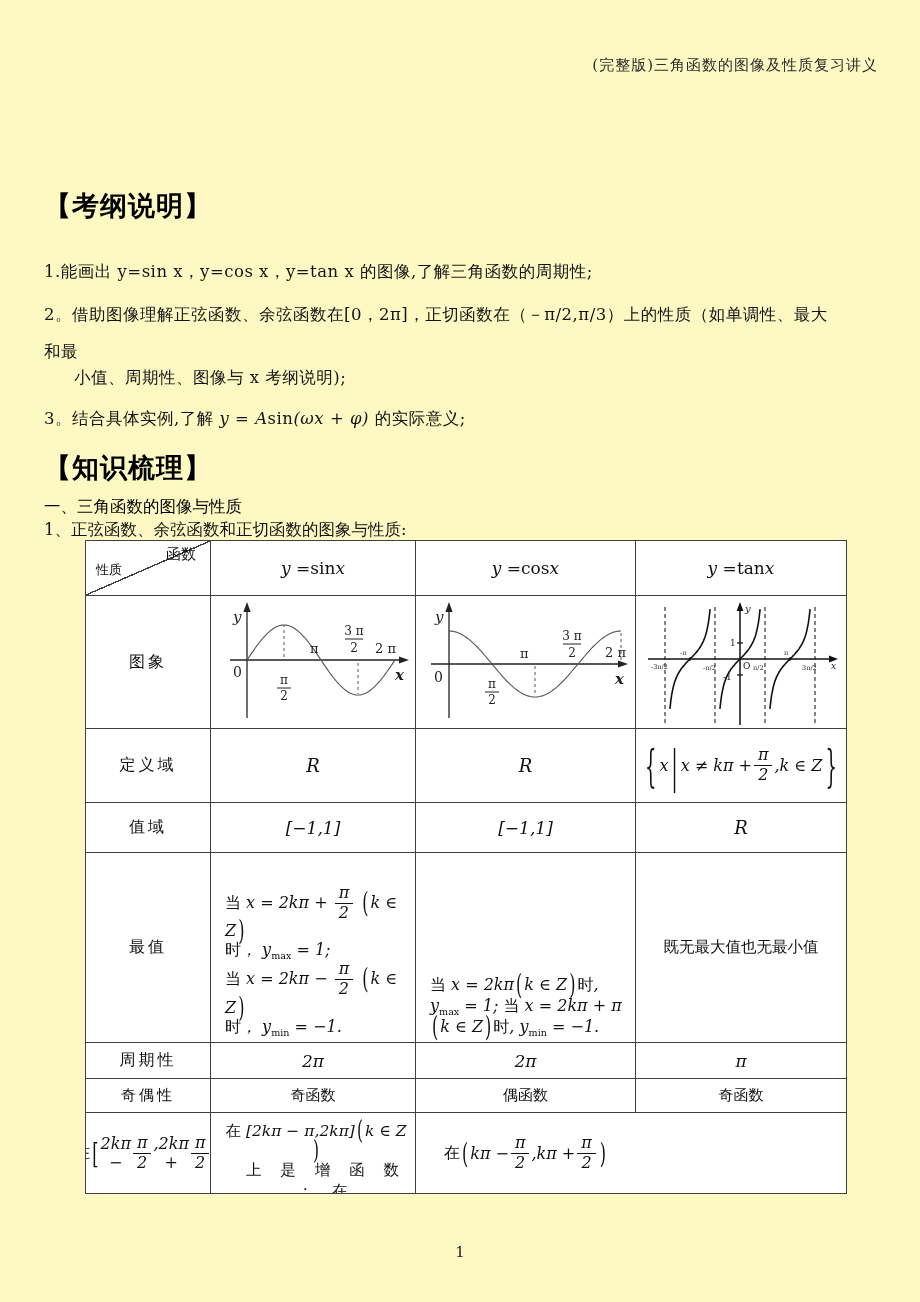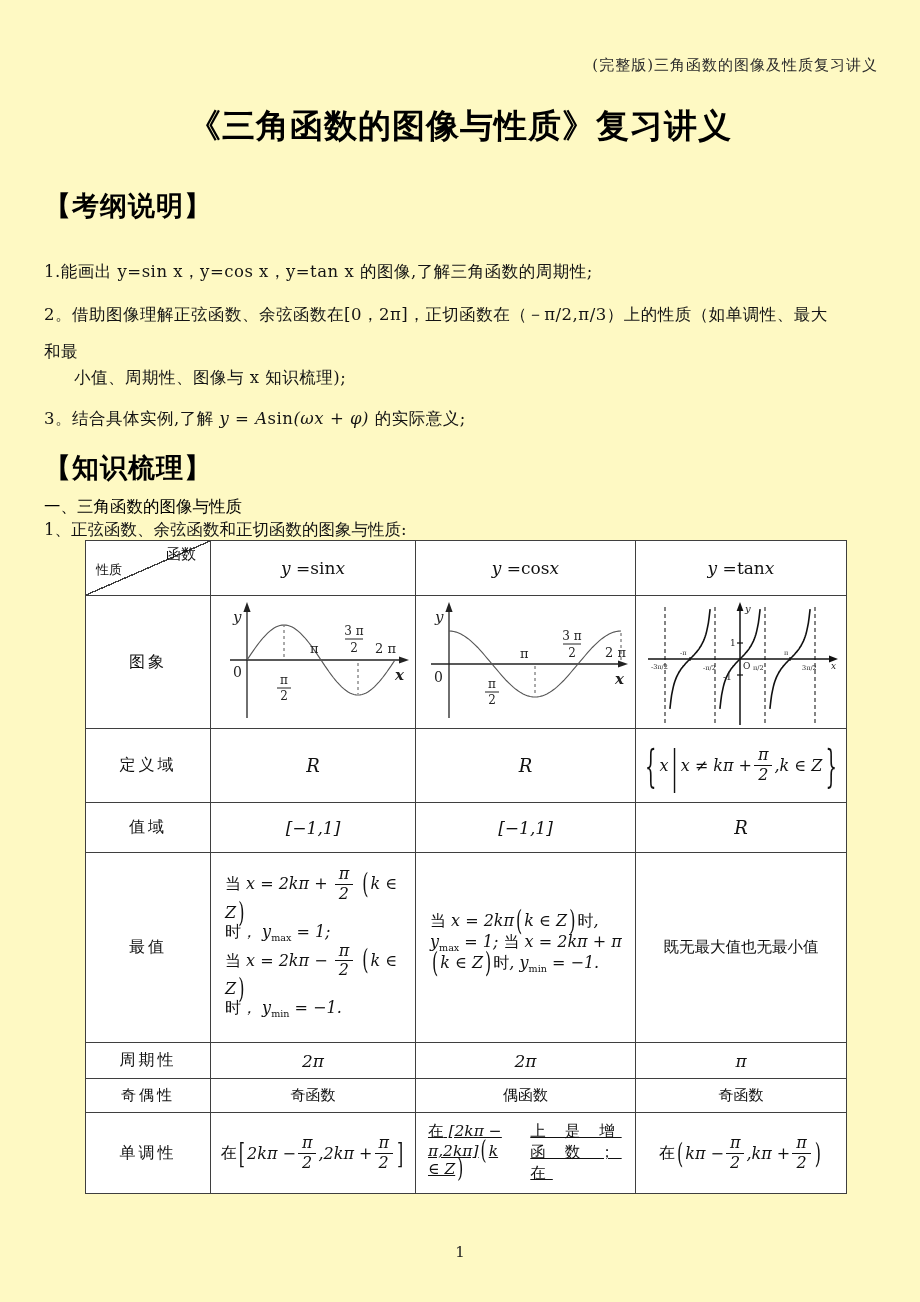--- a/index.html
+++ b/index.html
@@ -58,44 +58,43 @@
   .math { font-family:"DejaVu Serif", serif; font-style:italic; }
   .rm { font-style:normal; }
   .frac { display:inline-flex; flex-direction:column; align-items:center;
           vertical-align:middle; line-height:1.05; margin:0 2px; text-align:center; }
   .frac .den { border-top:1px solid #111; padding:1px 4px 0; }
   .frac .num { padding:0 4px 1px; }
   .bigdelim  { display:inline-block; transform:scaleY(1.7); font-style:normal; margin:0 2px; }
   .hugedelim { display:inline-block; transform:scaleY(2.5); font-style:normal; margin:0 3px; font-size:18px; }
   .sub { font-size:0.6em; font-style:normal; vertical-align:-0.4em; letter-spacing:0; }
 
-  .extrema-cell { flex-direction:column; align-items:flex-start; justify-content:center;
-                  padding:10px 6px 20px 14px; text-align:left; }
+  .extrema-cell { flex-direction:column; align-items:flex-start; justify-content:flex-end;
+                  padding:10px 6px 4px 14px; text-align:left; }
   .extrema-cell .mline { display:block; }
-  .mono-cos { flex-direction:row; align-items:flex-start; justify-content:space-around;
-              padding:8px 6px 8px 12px; text-align:left;text-decoration:underline; }
+  .mono-cos { flex-direction:column; align-items:flex-start; justify-content:space-around;
+              padding:8px 6px 8px 12px; text-align:center; }
   .spaced { letter-spacing:7px; font-size:15.5px;margin-left:20px; }
   .graph-cell { padding:2px; }
   svg text { fill:#222; font-family:"DejaVu Serif", serif; }
   .ital { font-style:italic; }
 </style>
 </head>
 <body>
 
 <div class="page">
 
   <div class="header-note">(完整版)三角函数的图像及性质复习讲义</div>
-  <div class="title">《三角函数的图像与性质》复习讲义</div>
 
   <div class="sec-head outline-head">【考纲说明】</div>
 
   <div class="bodyline l1">1.能画出 y=sin x，y=cos x，y=tan x 的图像,了解三角函数的周期性;</div>
   <div class="bodyline l2">2。借助图像理解正弦函数、余弦函数在[0，2π]，正切函数在（－π/2,π/3）上的性质（如单调性、最大</div>
   <div class="bodyline l3">和最</div>
-  <div class="bodyline l4">小值、周期性、图像与 x 知识梳理);</div>
+  <div class="bodyline l4">小值、周期性、图像与 x 考纲说明);</div>
   <div class="bodyline l5"><span>3。结合具体实例,了解 </span><span class="math">y = A<span class="rm">sin</span>(ωx + φ)</span><span> 的实际意义;</span></div>
 
   <div class="sec-head knowledge-head">【知识梳理】</div>
   <div class="sub1">一、三角函数的图像与性质</div>
   <div class="sub2">1、正弦函数、余弦函数和正切函数的图象与性质:</div>
 
   <div class="tbl">
 
     <div class="cell corner">
       <span class="c-top">函数</span>
@@ -220,21 +219,20 @@
     <div class="cell rowlabel">周期性</div>
     <div class="cell math" style="font-size:17px;">2π</div>
     <div class="cell math" style="font-size:17px;">2π</div>
     <div class="cell math last-col" style="font-size:17px;">π</div>
 
     <div class="cell rowlabel" style="font-size:15px;">奇偶性</div>
     <div class="cell" style="font-size:15px;">奇函数</div>
     <div class="cell" style="font-size:15px;">偶函数</div>
     <div class="cell last-col" style="font-size:15px;">奇函数</div>
 
-    <div class="cell rowlabel last-row">单调性</div>
     <div class="cell math last-row" style="font-size:16px;"><span class="rm">在</span><span class="bigdelim">[</span>2kπ − <span class="frac">
           <span class="num">π</span>
           <span class="den">2</span>
         </span>,2kπ + <span class="frac">
           <span class="num">π</span>
           <span class="den">2</span>
         </span><span class="bigdelim">]</span></div>
     <div class="cell mono-cos last-row">
       <span class="mline math" style="font-size:15.5px;"><span class="rm">在</span>  [2kπ − π,2kπ]<span class="bigdelim">(</span>k ∈ Z<span class="bigdelim">)</span></span>
       <span class="mline spaced">上 是 增 函 数 ； 在</span>

